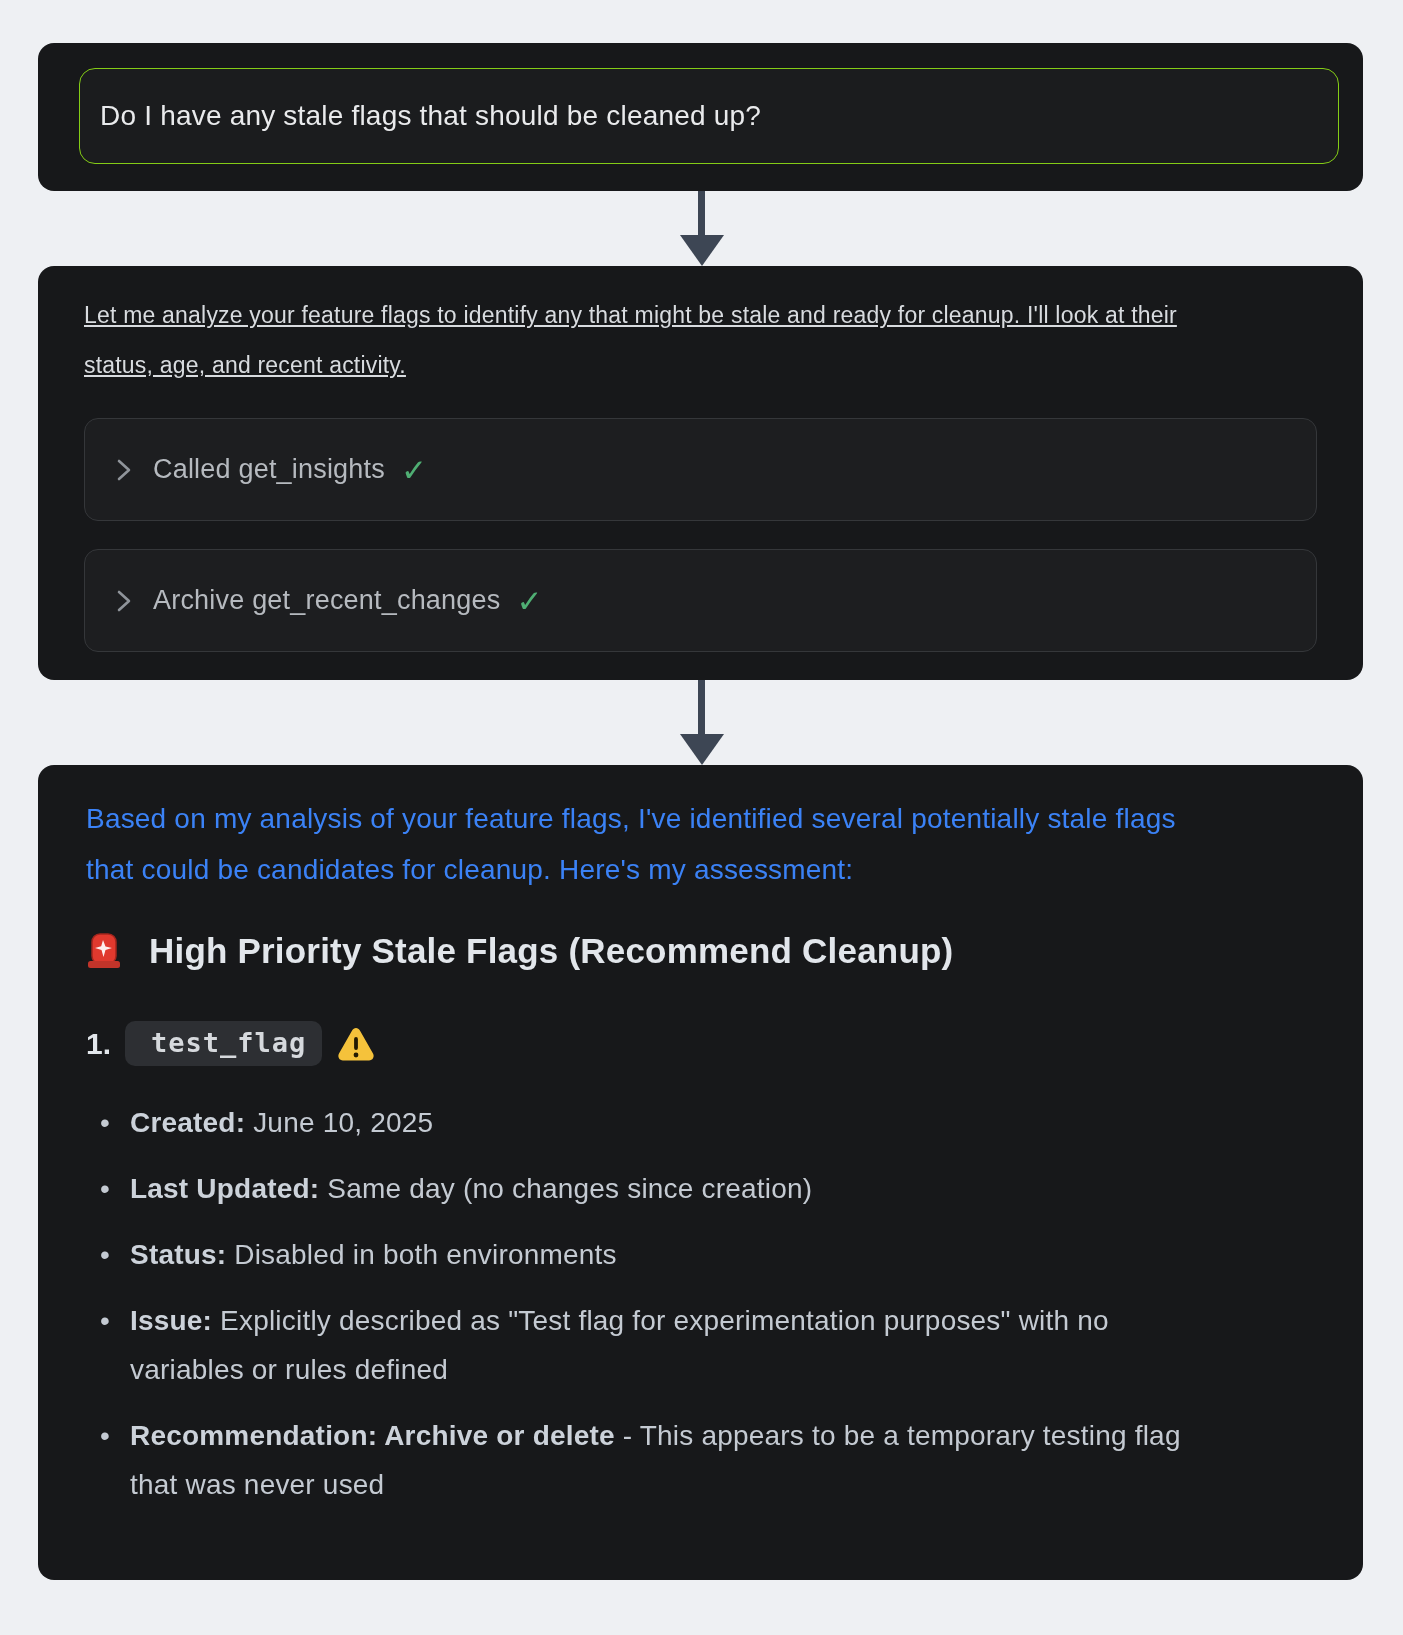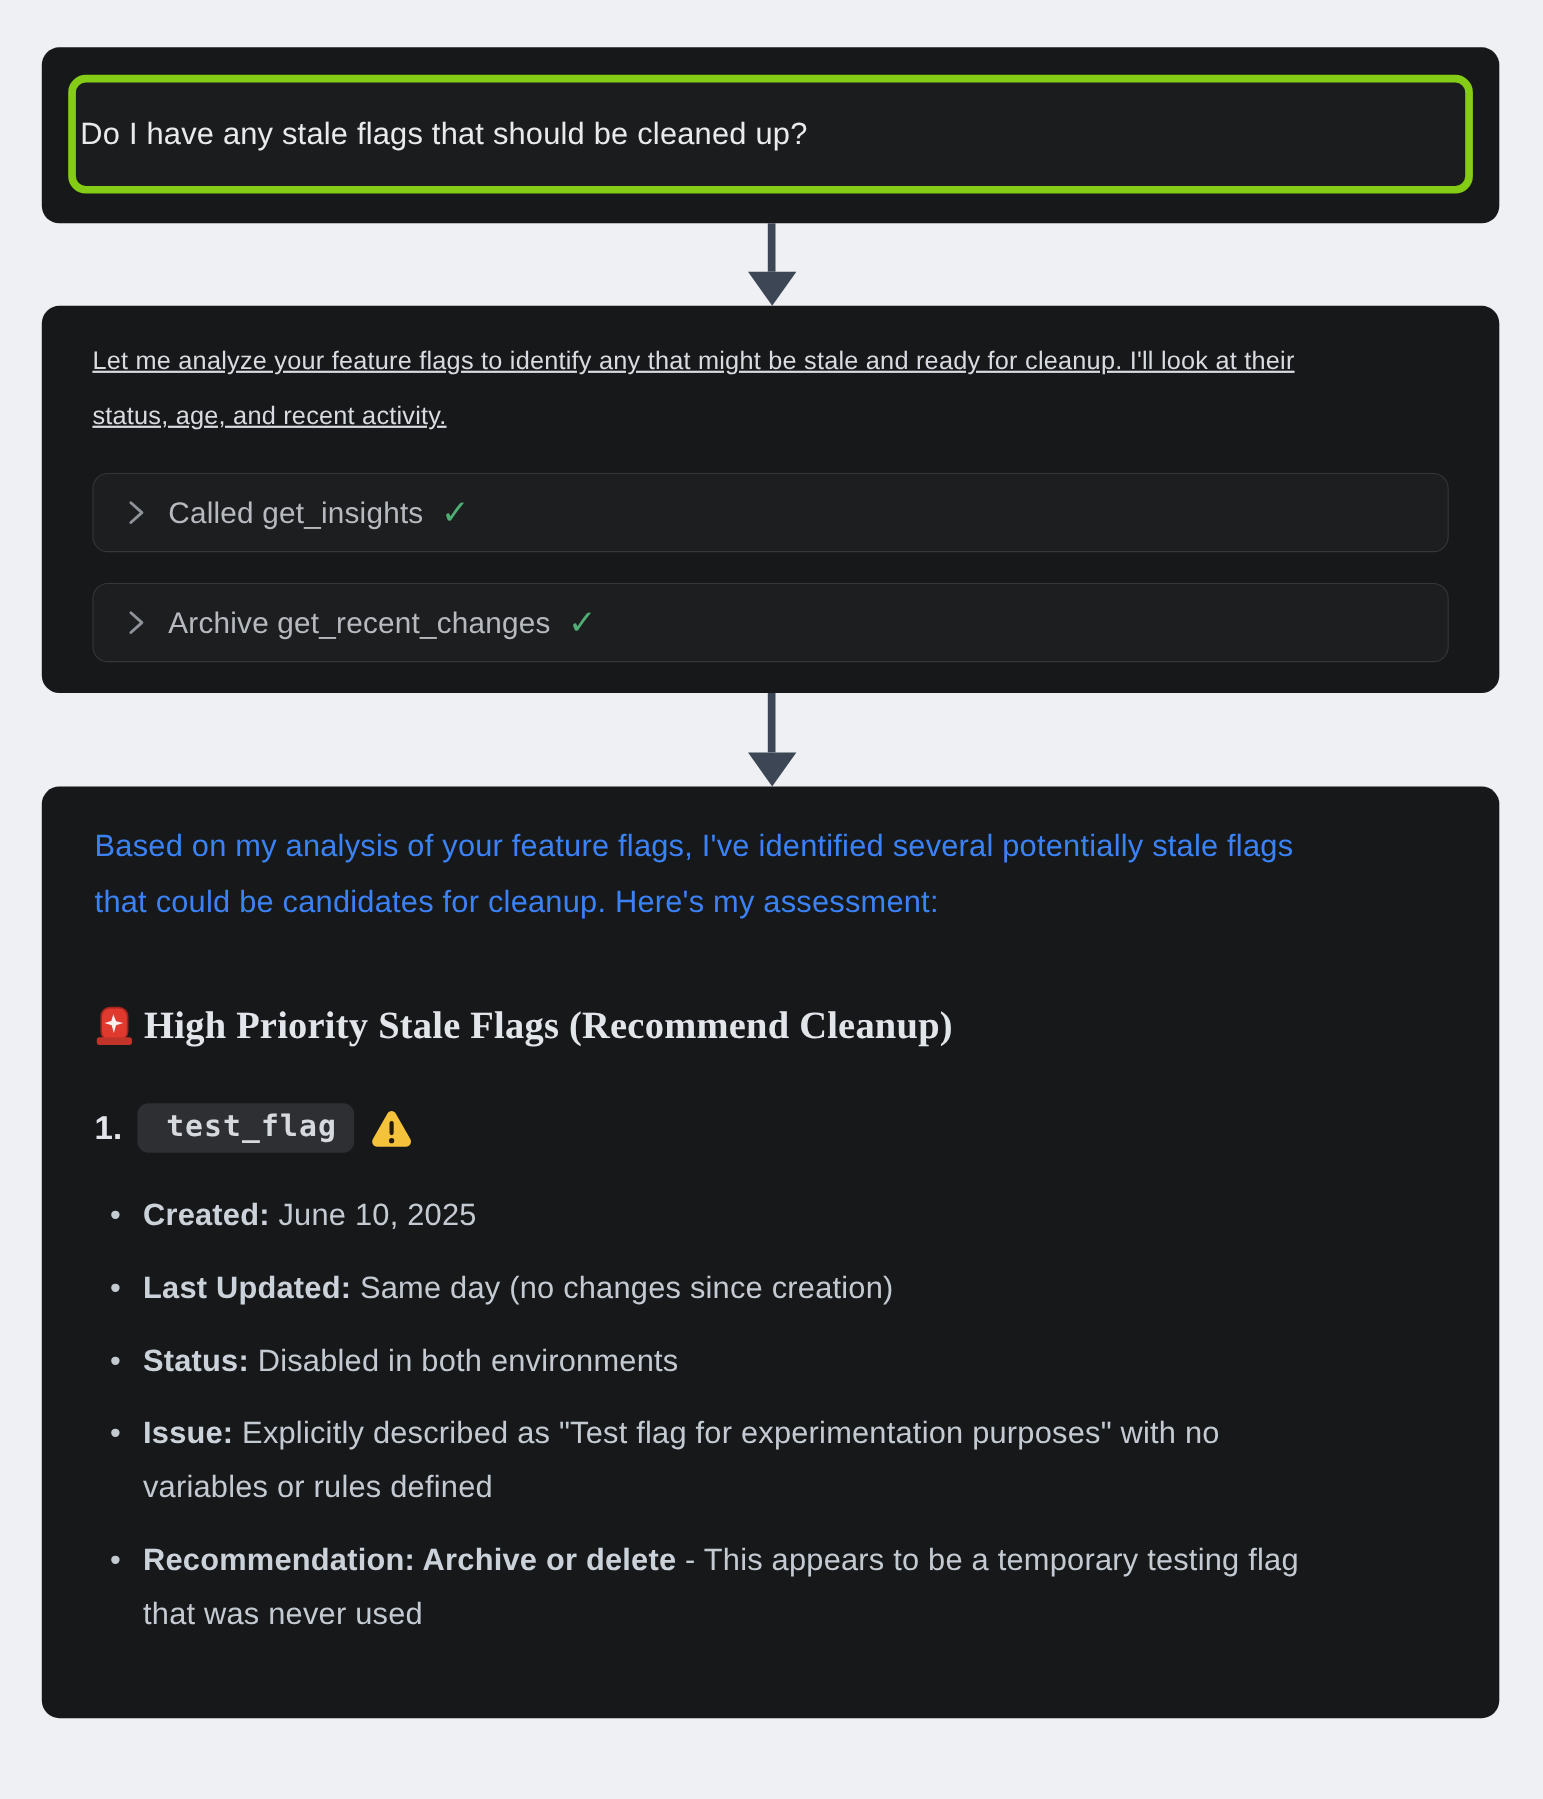--- a/index.html
+++ b/index.html
@@ -14,24 +14,25 @@
   .card {
     width: 1325px;
     margin-left: 38px;
     background: #17181a;
     border-radius: 16px;
   }
 
   
   .card-user { margin-top: 43px; padding: 25px 24px 27px 24px; }
   .user-bubble {
-    border: 7px solid #84cc16;
+    border: 1px solid #84cc16;
     background: #1b1c1e;
     border-radius: 16px;
-    padding: 29px 4px;
+    padding: 29px 20px;
+    margin-left: 17px;
   }
   .user-bubble .q-text {
     color: #e9eaec;
     font-size: 28px;
     line-height: 36px;
     letter-spacing: 0.2px;
   }
 
   
   .arrow { display: flex; flex-direction: column; align-items: center; }
@@ -50,21 +51,21 @@
   .analysis-text {
     color: #d8dbdf;
     font-size: 23px;
     line-height: 50px;
     max-width: 1150px;
     letter-spacing: 0.2px;
     text-decoration: underline;
   }
   .tool-row {
     margin-top: 28px;
-    height: 72px;
+    height: 103px;
     border: 1px solid #35373a;
     background: #1d1e20;
     border-radius: 14px;
     display: flex;
     align-items: center;
     padding: 0 28px;
     cursor: pointer;
   }
   .tool-row:first-of-type { margin-top: 26px; }
   .chevron-wrap { display: flex; align-items: center; margin-right: 18px; }
@@ -79,25 +80,24 @@
   
   .card-results { padding: 28px 48px 54px 48px; }
   .results-intro {
     color: #3b82f6;
     font-size: 28px;
     line-height: 51px;
     max-width: 1120px;
     letter-spacing: 0.2px;
   }
   .section-heading {
-    margin-top: 68px;
+    margin-top: 36px;
     display: flex;
     align-items: center;
-    gap: 9px;
-    font-family: Liberation Serif, serif;
+    gap: 27px;
   }
   .section-heading .h-text {
     color: #e2e6eb;
     font-size: 35px;
     font-weight: bold;
     letter-spacing: 0.2px;
   }
   .flag-item {
     margin-top: 50px;
     display: flex;

